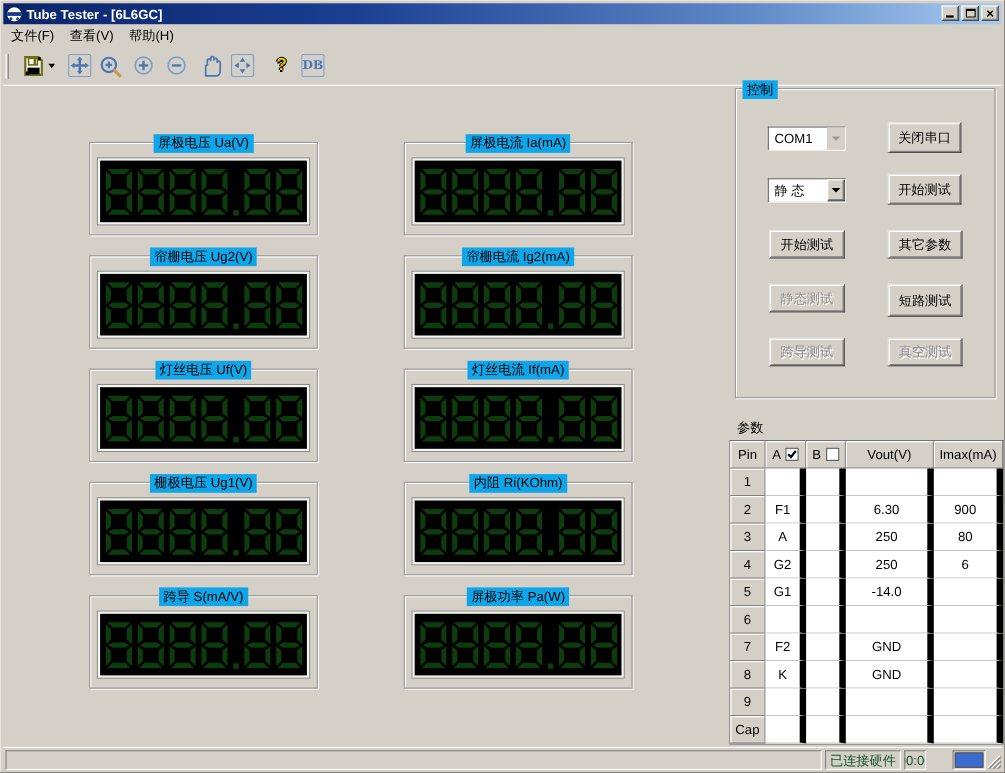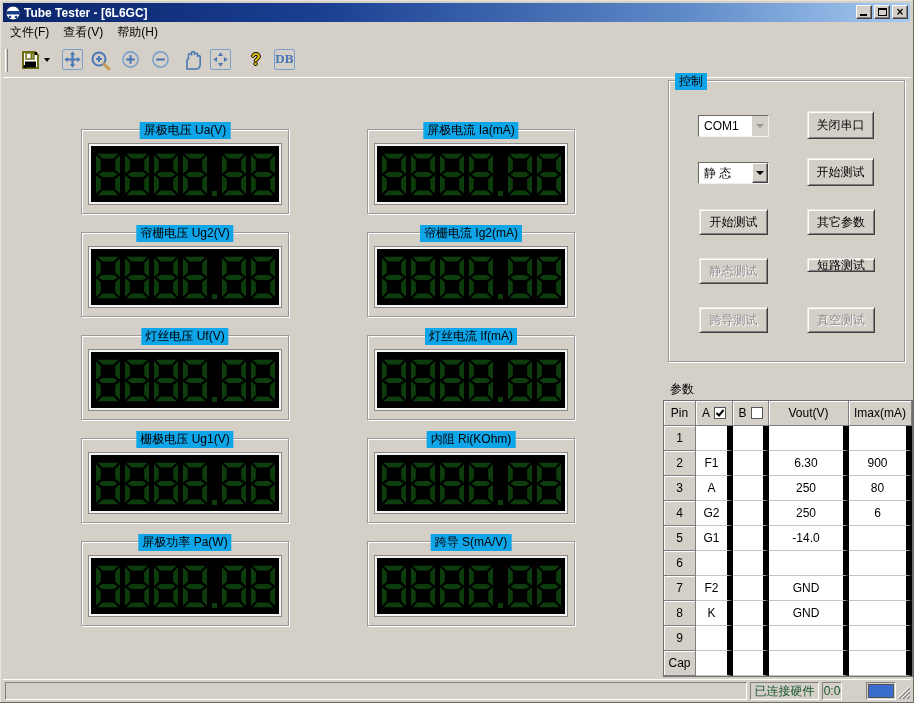--- a/index.html
+++ b/index.html
@@ -67,21 +67,21 @@
 
   .btn{position:absolute;background:#d4d0c8;border:1px solid;border-color:#e8e6e0 #404040 #404040 #e8e6e0;
        box-shadow:inset 1px 1px 0 #fff, inset -1px -1px 0 #808080;
        font-size:12px;color:#000;display:flex;align-items:center;justify-content:center;white-space:nowrap;cursor:default;}
   .btn.disabled{color:#8c8c8c;text-shadow:1px 1px 0 #fff;}
   .btn[data-key="close_serial"]{left:138px;top:30px;width:67px;height:28px;}
   .btn[data-key="model_select"]{left:138px;top:77px;width:67px;height:28px;}
   .btn[data-key="start_test"]{left:30px;top:128px;width:69px;height:26px;}
   .btn[data-key="other_params"]{left:138px;top:128px;width:68px;height:26px;}
   .btn[data-key="static_test"]{left:30px;top:177px;width:69px;height:26px;}
-  .btn[data-key="short_test"]{left:138px;top:177px;width:68px;height:14px;}
+  .btn[data-key="short_test"]{left:138px;top:177px;width:68px;height:30px;}
   .btn[data-key="gm_test"]{left:30px;top:226px;width:69px;height:26px;}
   .btn[data-key="vacuum_test"]{left:138px;top:226px;width:68px;height:26px;}
 
   
   .params-label{position:absolute;left:667px;top:302px;font-size:12px;color:#000;}
   .param-table{position:absolute;left:660px;top:321px;width:250px;border:1px solid #707070;background:#fff;
                display:grid;grid-template-columns:32px 37px 36px 80px 63px;grid-auto-rows:25px;font-size:12px;}
   .cell{display:flex;align-items:center;justify-content:center;overflow:hidden;white-space:nowrap;}
   .cell.fix{background:#d4d0c8;border-right:1px solid #808080;border-bottom:1px solid #808080;
             box-shadow:inset 1px 1px 0 #fff;}
@@ -801,21 +801,21 @@
                   <polygon points="0,27 0,50 6,44 6,32" fill="#0d3d0d"></polygon>
                   <polygon points="0,2 0,25 6,20 6,8" fill="#0d3d0d"></polygon>
                   <polygon points="3,26 8,23 22,23 27,26 22,29 8,29" fill="#0d3d0d"></polygon>
                 </svg>
               </span>
             </div>
     </div>
   </div>
 
   <div class="groupbox">
-    <span class="gb-label">屏极功率 Pa(W)</span>
+    <span class="gb-label">跨导 S(mA/V)</span>
     <div class="led-frame">
       <div class="led-screen">
               <span class="digit">
                 <svg viewBox="0 0 30 52">
                   <polygon points="2,0 28,0 22,6 8,6" fill="#0d3d0d"></polygon>
                   <polygon points="30,2 30,25 24,20 24,8" fill="#0d3d0d"></polygon>
                   <polygon points="30,27 30,50 24,44 24,32" fill="#0d3d0d"></polygon>
                   <polygon points="2,52 28,52 22,46 8,46" fill="#0d3d0d"></polygon>
                   <polygon points="0,27 0,50 6,44 6,32" fill="#0d3d0d"></polygon>
                   <polygon points="0,2 0,25 6,20 6,8" fill="#0d3d0d"></polygon>
@@ -876,21 +876,21 @@
                   <polygon points="0,27 0,50 6,44 6,32" fill="#0d3d0d"></polygon>
                   <polygon points="0,2 0,25 6,20 6,8" fill="#0d3d0d"></polygon>
                   <polygon points="3,26 8,23 22,23 27,26 22,29 8,29" fill="#0d3d0d"></polygon>
                 </svg>
               </span>
             </div>
     </div>
   </div>
 
   <div class="groupbox">
-    <span class="gb-label">跨导 S(mA/V)</span>
+    <span class="gb-label">屏极功率 Pa(W)</span>
     <div class="led-frame">
       <div class="led-screen">
               <span class="digit">
                 <svg viewBox="0 0 30 52">
                   <polygon points="2,0 28,0 22,6 8,6" fill="#0d3d0d"></polygon>
                   <polygon points="30,2 30,25 24,20 24,8" fill="#0d3d0d"></polygon>
                   <polygon points="30,27 30,50 24,44 24,32" fill="#0d3d0d"></polygon>
                   <polygon points="2,52 28,52 22,46 8,46" fill="#0d3d0d"></polygon>
                   <polygon points="0,27 0,50 6,44 6,32" fill="#0d3d0d"></polygon>
                   <polygon points="0,2 0,25 6,20 6,8" fill="#0d3d0d"></polygon>

